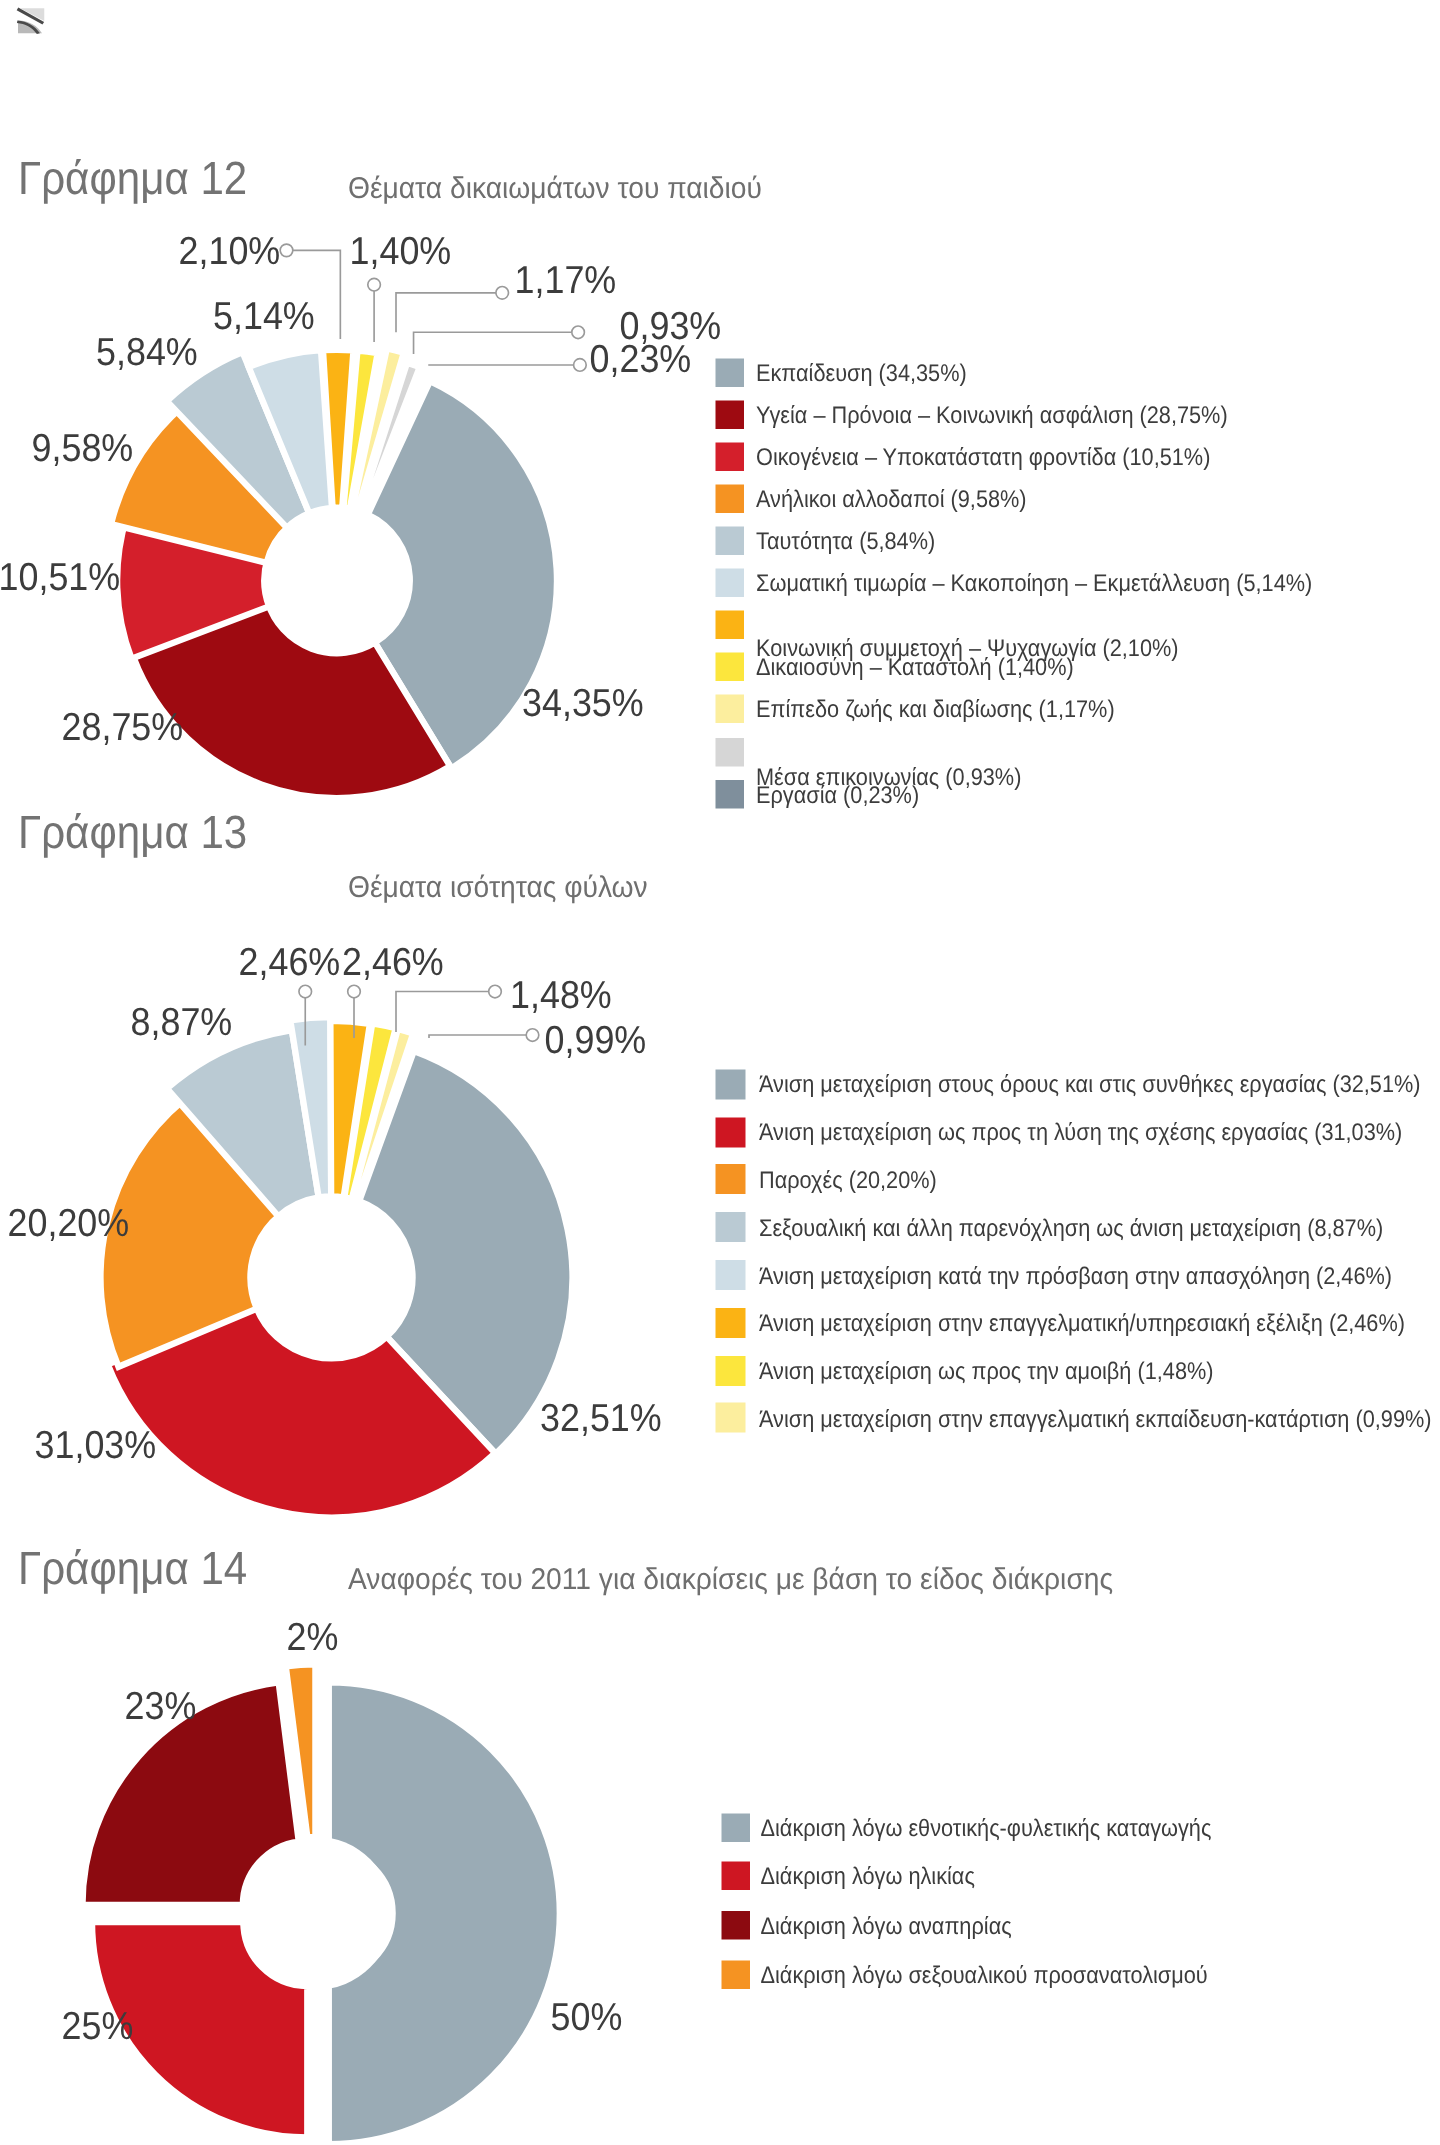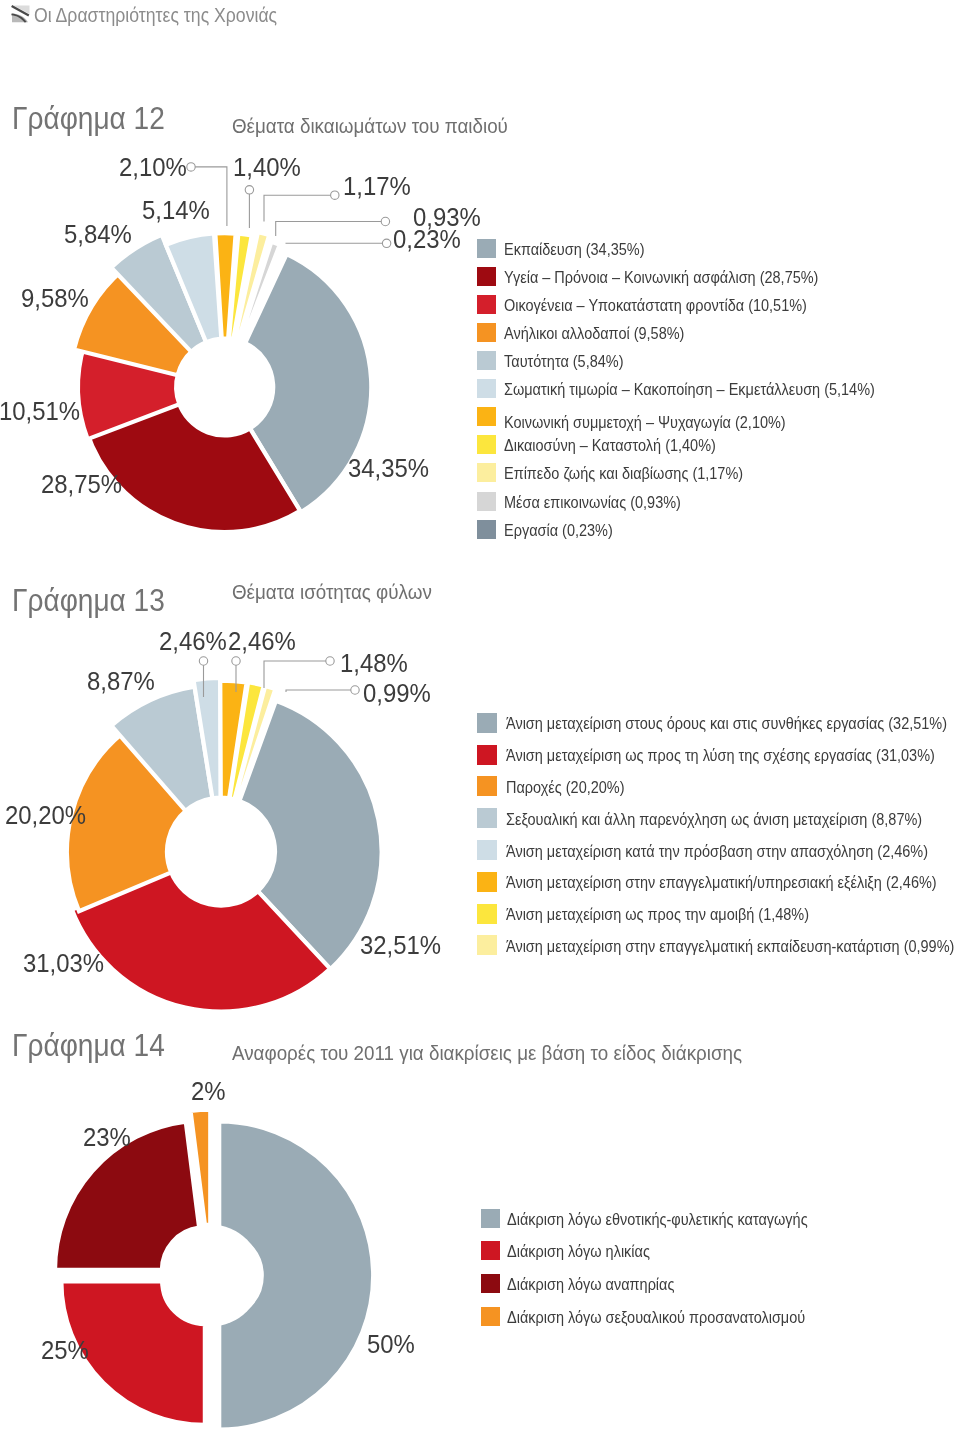--- a/index.html
+++ b/index.html
@@ -31,21 +31,20 @@
 <div class="page">
 
   <div class="hdr-icon">
     <svg width="27" height="23" viewBox="0 0 27 23">
       <path d="M4.5 1.5 L20.5 1.5 L20.5 10.0 L4.5 1.5 Z" fill="#dcdcdc"></path>
       <path d="M3.2 1.0 L20.4 10.6 L19.3 12.4 L2.1 2.9 Z" fill="#4a4a4a"></path>
       <path d="M3.0 9.6 C10.5 9.8 16.0 13.2 19.0 18.2 L3.0 18.2 Z" fill="#b9b9b9"></path>
       <path d="M2.6 9.6 C9.2 10.2 14.4 13.3 17.6 18.1 L15.6 18.6 C12.4 14.3 7.8 11.7 2.3 11.3 Z" fill="#4a4a4a"></path>
     </svg>
   </div>
-  <div class="hdr-title"><span class="sx">Οι Δραστηριότητες της Χρονιάς</span></div>
 
   <div id="charts">
       <div class="cblock">
         <div class="ctitle" style="top:97px"><span class="sx">Γράφημα 12</span></div>
         <div class="csub" style="left:232px;top:115px"><span class="sx" style="transform:scaleX(0.94)">Θέματα δικαιωμάτων του παιδιού</span></div>
         <svg class="chartsvg" width="960" height="1430">
           <path d="M 286.66 254.14 A 146.6 146.6 0 0 1 300.95 512.21 L 249.93 428.42 A 48.5 48.5 0 0 0 245.20 343.04 Z" fill="#9AABB5" stroke="#ffffff" stroke-width="4.2" stroke-linejoin="miter"></path>
           <path d="M 300.12 510.84 A 145 145 0 0 1 86.67 431.42 L 178.53 401.86 A 48.5 48.5 0 0 0 249.93 428.42 Z" fill="#9E0A11" stroke="#ffffff" stroke-width="4.2" stroke-linejoin="miter"></path>
           <path d="M 87.69 439.15 A 146.6 146.6 0 0 1 84.50 344.15 L 178.32 372.82 A 48.5 48.5 0 0 0 179.37 404.25 Z" fill="#D41F2B" stroke="#ffffff" stroke-width="4.2" stroke-linejoin="miter"></path>
           <path d="M 74.01 349.44 A 155.3 155.3 0 0 1 121.76 270.72 L 192.55 350.68 A 48.5 48.5 0 0 0 177.64 375.27 Z" fill="#F59322" stroke="#ffffff" stroke-width="4.2" stroke-linejoin="miter"></path>
@@ -63,21 +62,21 @@
           <circle cx="249.4" cy="189.8" r="4.2" fill="#ffffff" stroke="#9a9a9a" stroke-width="1.1"></circle>
           <polyline points="334.8,195.2 264,195.2 264,221.5" fill="none" stroke="#9a9a9a" stroke-width="1.1"></polyline>
           <circle cx="334.8" cy="195.2" r="4.2" fill="#ffffff" stroke="#9a9a9a" stroke-width="1.1"></circle>
           <polyline points="385.4,221.5 275.7,221.5 275.7,236" fill="none" stroke="#9a9a9a" stroke-width="1.1"></polyline>
           <circle cx="385.4" cy="221.5" r="4.2" fill="#ffffff" stroke="#9a9a9a" stroke-width="1.1"></circle>
           <polyline points="386.6,243.3 285.5,243.3" fill="none" stroke="#9a9a9a" stroke-width="1.1"></polyline>
           <circle cx="386.6" cy="243.3" r="4.2" fill="#ffffff" stroke="#9a9a9a" stroke-width="1.1"></circle>
         </svg>
         <div class="pielabel" style="left:347.5px;top:455.4px"><span class="sx">34,35%</span></div>
         <div class="pielabel" style="left:40.7px;top:470.5px"><span class="sx">28,75%</span></div>
-        <div class="pielabel" style="left:-1.5px;top:398px"><span class="sx">10,51%</span></div>
+        <div class="pielabel" style="left:-1.5px;top:371px"><span class="sx">10,51%</span></div>
         <div class="pielabel" style="left:20.8px;top:285.1px"><span class="sx">9,58%</span></div>
         <div class="pielabel" style="left:64px;top:220.5px"><span class="sx">5,84%</span></div>
         <div class="pielabel" style="left:141.5px;top:197px"><span class="sx">5,14%</span></div>
         <div class="pielabel" style="left:118.8px;top:153.5px"><span class="sx">2,10%</span></div>
         <div class="pielabel" style="left:233px;top:153.5px"><span class="sx">1,40%</span></div>
         <div class="pielabel" style="left:343px;top:173px"><span class="sx">1,17%</span></div>
         <div class="pielabel" style="left:413px;top:204px"><span class="sx">0,93%</span></div>
         <div class="pielabel" style="left:393px;top:225.5px"><span class="sx">0,23%</span></div>
         <div>
           <div class="lgrow" style="left:476.5px;top:238.6px">
@@ -99,42 +98,42 @@
           <div class="lgrow" style="left:476.5px;top:351px">
             <span class="lgsw" style="width:19px;height:19px;background:#BACAD3"></span>
             <span class="lgtx" style="left:27px;top:1px"><span class="sx">Ταυτότητα (5,84%)</span></span>
           </div>
           <div class="lgrow" style="left:476.5px;top:379.1px">
             <span class="lgsw" style="width:19px;height:19px;background:#CEDDE6"></span>
             <span class="lgtx" style="left:27px;top:1px"><span class="sx">Σωματική τιμωρία – Κακοποίηση – Εκμετάλλευση (5,14%)</span></span>
           </div>
           <div class="lgrow" style="left:476.5px;top:407.20000000000005px">
             <span class="lgsw" style="width:19px;height:19px;background:#FBB314"></span>
-            <span class="lgtx" style="left:27px;top:6px"><span class="sx">Κοινωνική συμμετοχή – Ψυχαγωγία (2,10%)</span></span>
+            <span class="lgtx" style="left:27px;top:16px"><span class="sx">Κοινωνική συμμετοχή – Ψυχαγωγία (2,10%)</span></span>
           </div>
           <div class="lgrow" style="left:476.5px;top:435.3px">
             <span class="lgsw" style="width:19px;height:19px;background:#FCE63D"></span>
             <span class="lgtx" style="left:27px;top:1px"><span class="sx">Δικαιοσύνη – Καταστολή (1,40%)</span></span>
           </div>
           <div class="lgrow" style="left:476.5px;top:463.4px">
             <span class="lgsw" style="width:19px;height:19px;background:#FCEE9E"></span>
             <span class="lgtx" style="left:27px;top:1px"><span class="sx">Επίπεδο ζωής και διαβίωσης (1,17%)</span></span>
           </div>
           <div class="lgrow" style="left:476.5px;top:491.5px">
             <span class="lgsw" style="width:19px;height:19px;background:#D6D6D6"></span>
-            <span class="lgtx" style="left:27px;top:1px"><span class="sx">Μέσα επικοινωνίας (0,93%)</span></span>
+            <span class="lgtx" style="left:27px;top:17px"><span class="sx">Μέσα επικοινωνίας (0,93%)</span></span>
           </div>
           <div class="lgrow" style="left:476.5px;top:519.6px">
             <span class="lgsw" style="width:19px;height:19px;background:#7F8F9C"></span>
             <span class="lgtx" style="left:27px;top:1px"><span class="sx">Εργασία (0,23%)</span></span>
           </div>
         </div>
       </div>
       <div class="cblock">
-        <div class="ctitle" style="top:579px"><span class="sx">Γράφημα 13</span></div>
+        <div class="ctitle" style="top:533px"><span class="sx">Γράφημα 13</span></div>
         <div class="csub" style="left:232px;top:581px"><span class="sx" style="transform:scaleX(0.94)">Θέματα ισότητας φύλων</span></div>
         <svg class="chartsvg" width="960" height="1430">
           <path d="M 275.93 700.69 A 160.6 160.6 0 0 1 330.46 969.12 L 257.80 891.12 A 54 54 0 0 0 239.47 800.86 Z" fill="#9AABB5" stroke="#ffffff" stroke-width="4.2" stroke-linejoin="miter"></path>
           <path d="M 330.05 968.69 A 160 160 0 0 1 71.88 909.61 L 170.67 871.18 A 54 54 0 0 0 257.80 891.12 Z" fill="#CE1622" stroke="#ffffff" stroke-width="4.2" stroke-linejoin="miter"></path>
           <path d="M 78.99 911.17 A 154 154 0 0 1 121.94 733.69 L 186.26 810.26 A 54 54 0 0 0 171.20 872.49 Z" fill="#F59322" stroke="#ffffff" stroke-width="4.2" stroke-linejoin="miter"></path>
           <path d="M 111.36 725.63 A 167 167 0 0 1 194.58 686.70 L 212.46 798.28 A 54 54 0 0 0 185.55 810.87 Z" fill="#BACAD3" stroke="#ffffff" stroke-width="4.2" stroke-linejoin="miter"></path>
           <path d="M 193.53 680.19 A 173.6 173.6 0 0 1 220.25 678.00 L 220.77 797.60 A 54 54 0 0 0 212.46 798.28 Z" fill="#CEDDE6" stroke="#ffffff" stroke-width="4.2" stroke-linejoin="miter"></path>
           <path d="M 220.26 680.60 A 171 171 0 0 1 246.59 682.53 L 229.08 798.21 A 54 54 0 0 0 220.77 797.60 Z" fill="#FBB314" stroke="#ffffff" stroke-width="4.2" stroke-linejoin="miter"></path>
           <path d="M 248.15 682.26 A 171.5 171.5 0 0 1 263.75 685.51 L 234.46 799.30 A 54 54 0 0 0 229.55 798.28 Z" fill="#FCE63D" stroke="#ffffff" stroke-width="4.2" stroke-linejoin="miter"></path>
           <path d="M 265.20 685.89 A 171.5 171.5 0 0 1 275.42 688.96 L 238.13 800.39 A 54 54 0 0 0 234.92 799.42 Z" fill="#FCEE9E" stroke="#ffffff" stroke-width="4.2" stroke-linejoin="miter"></path>

